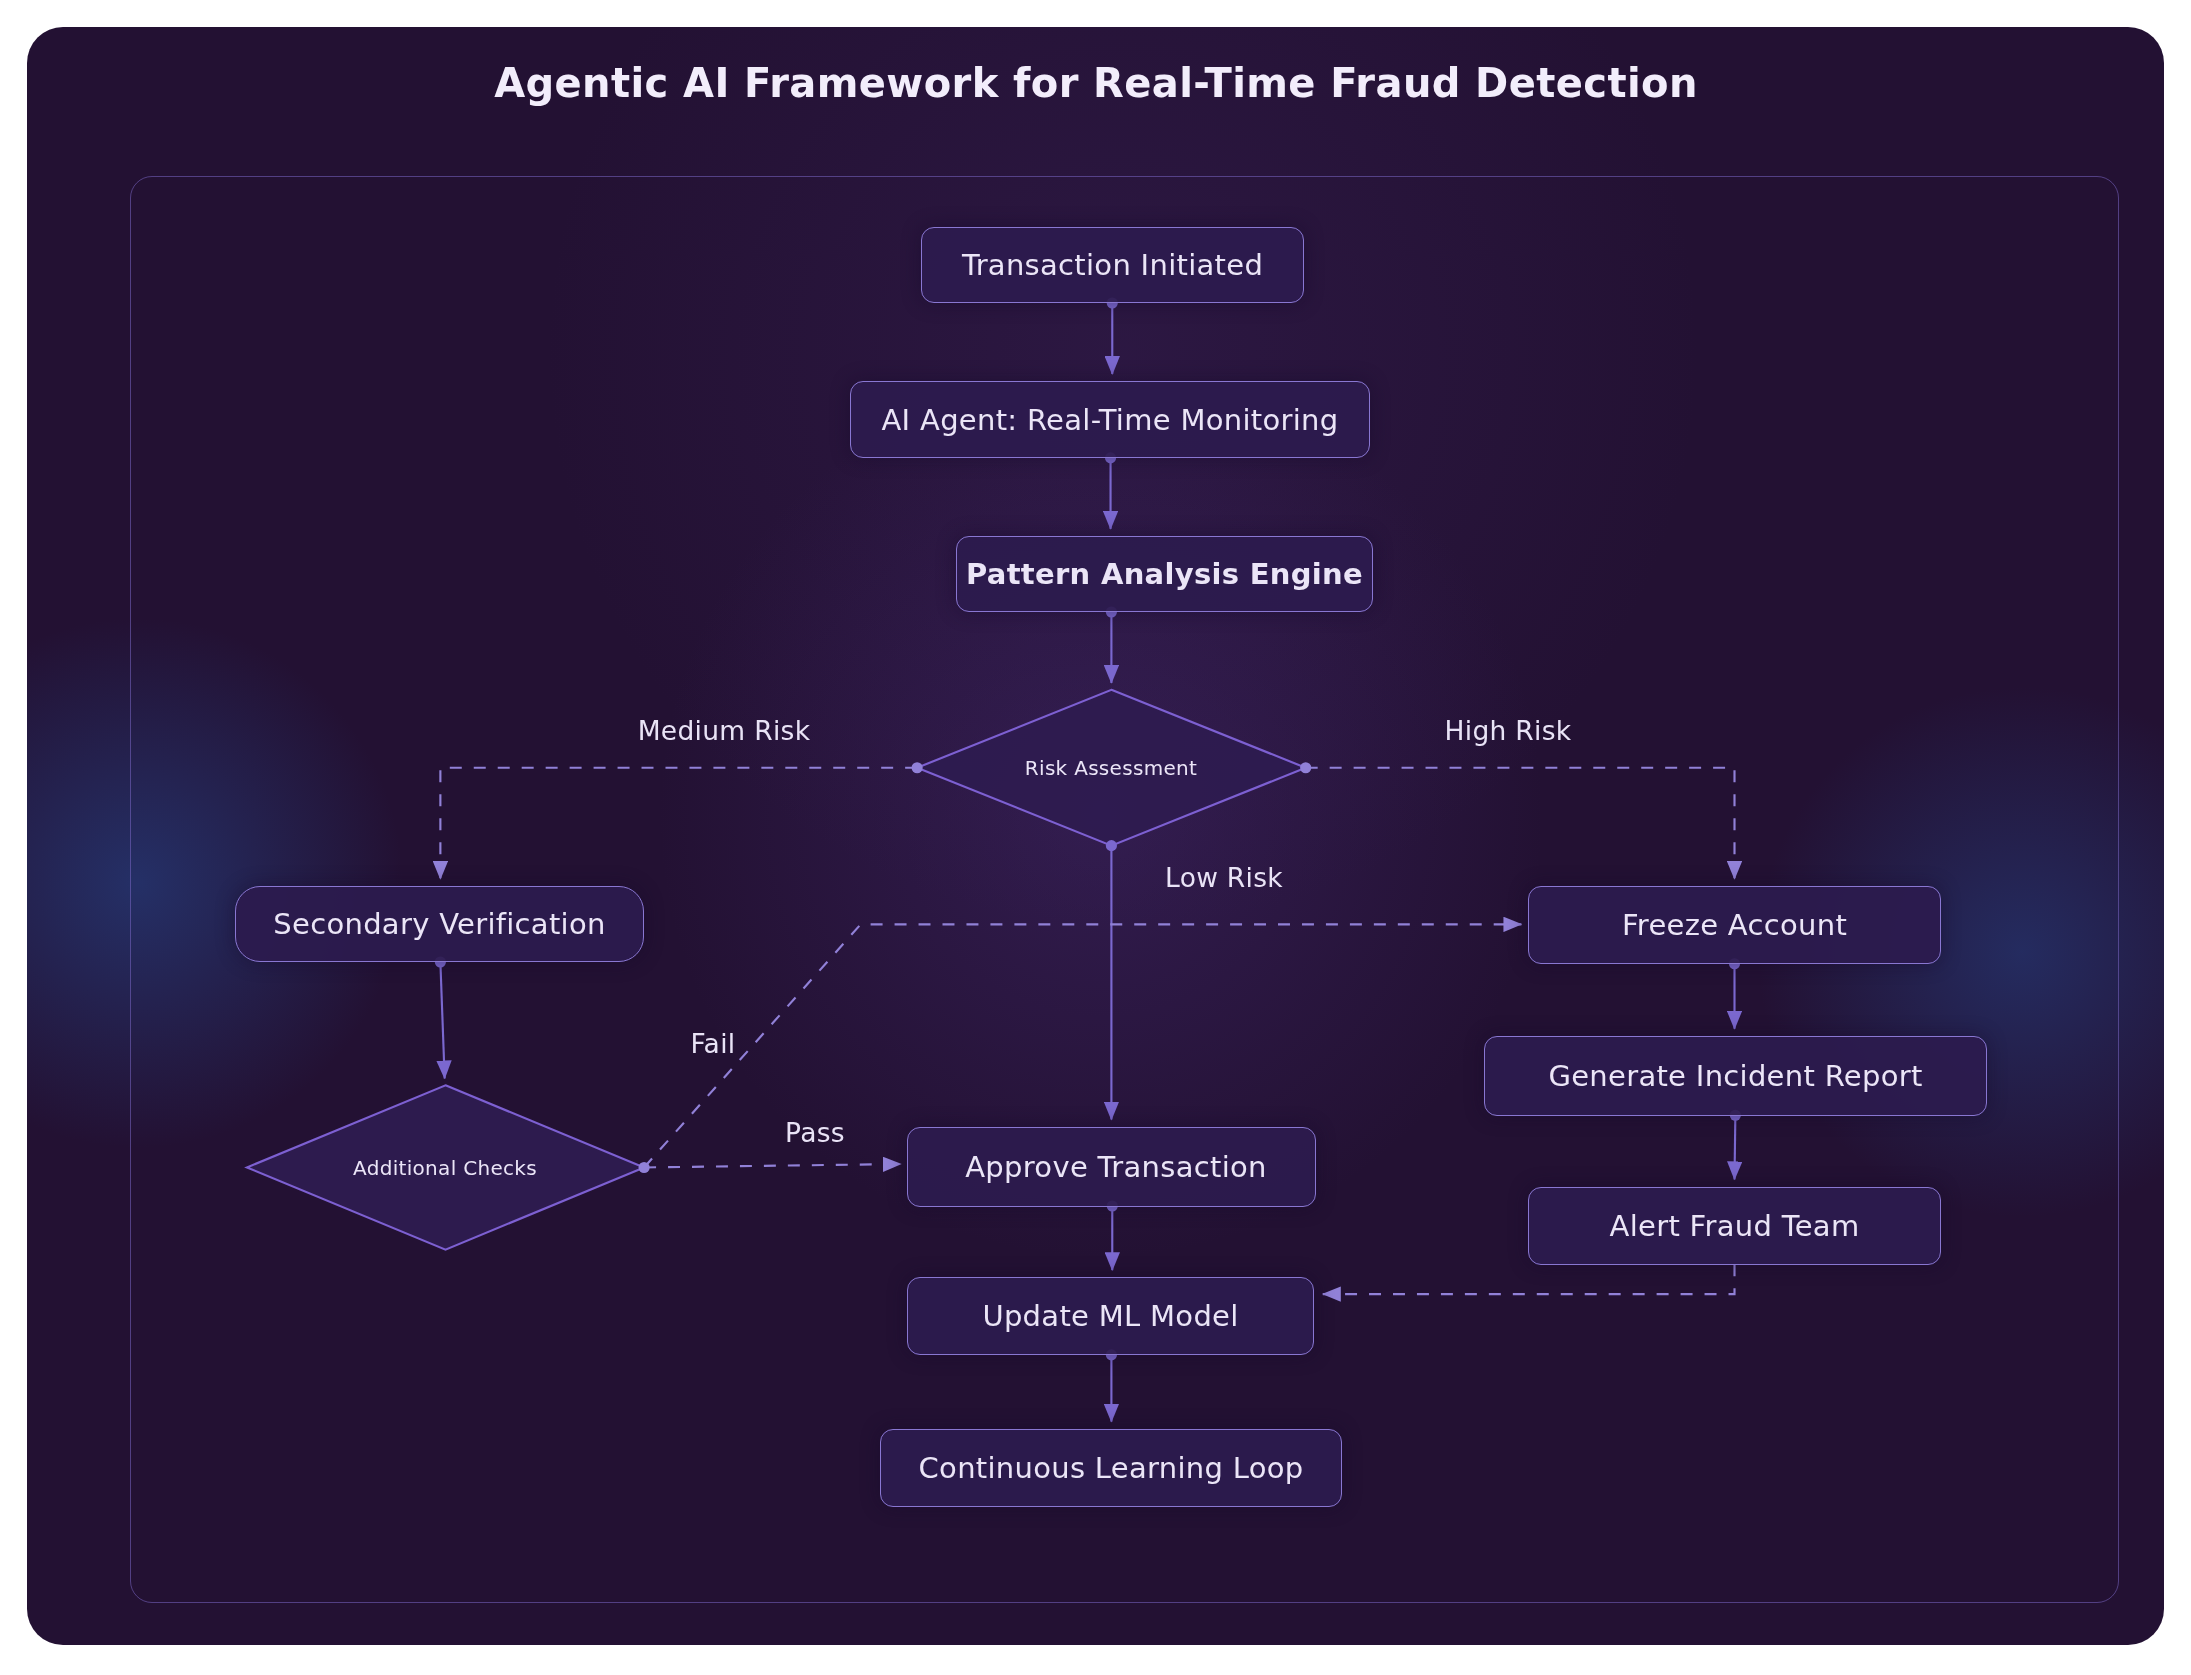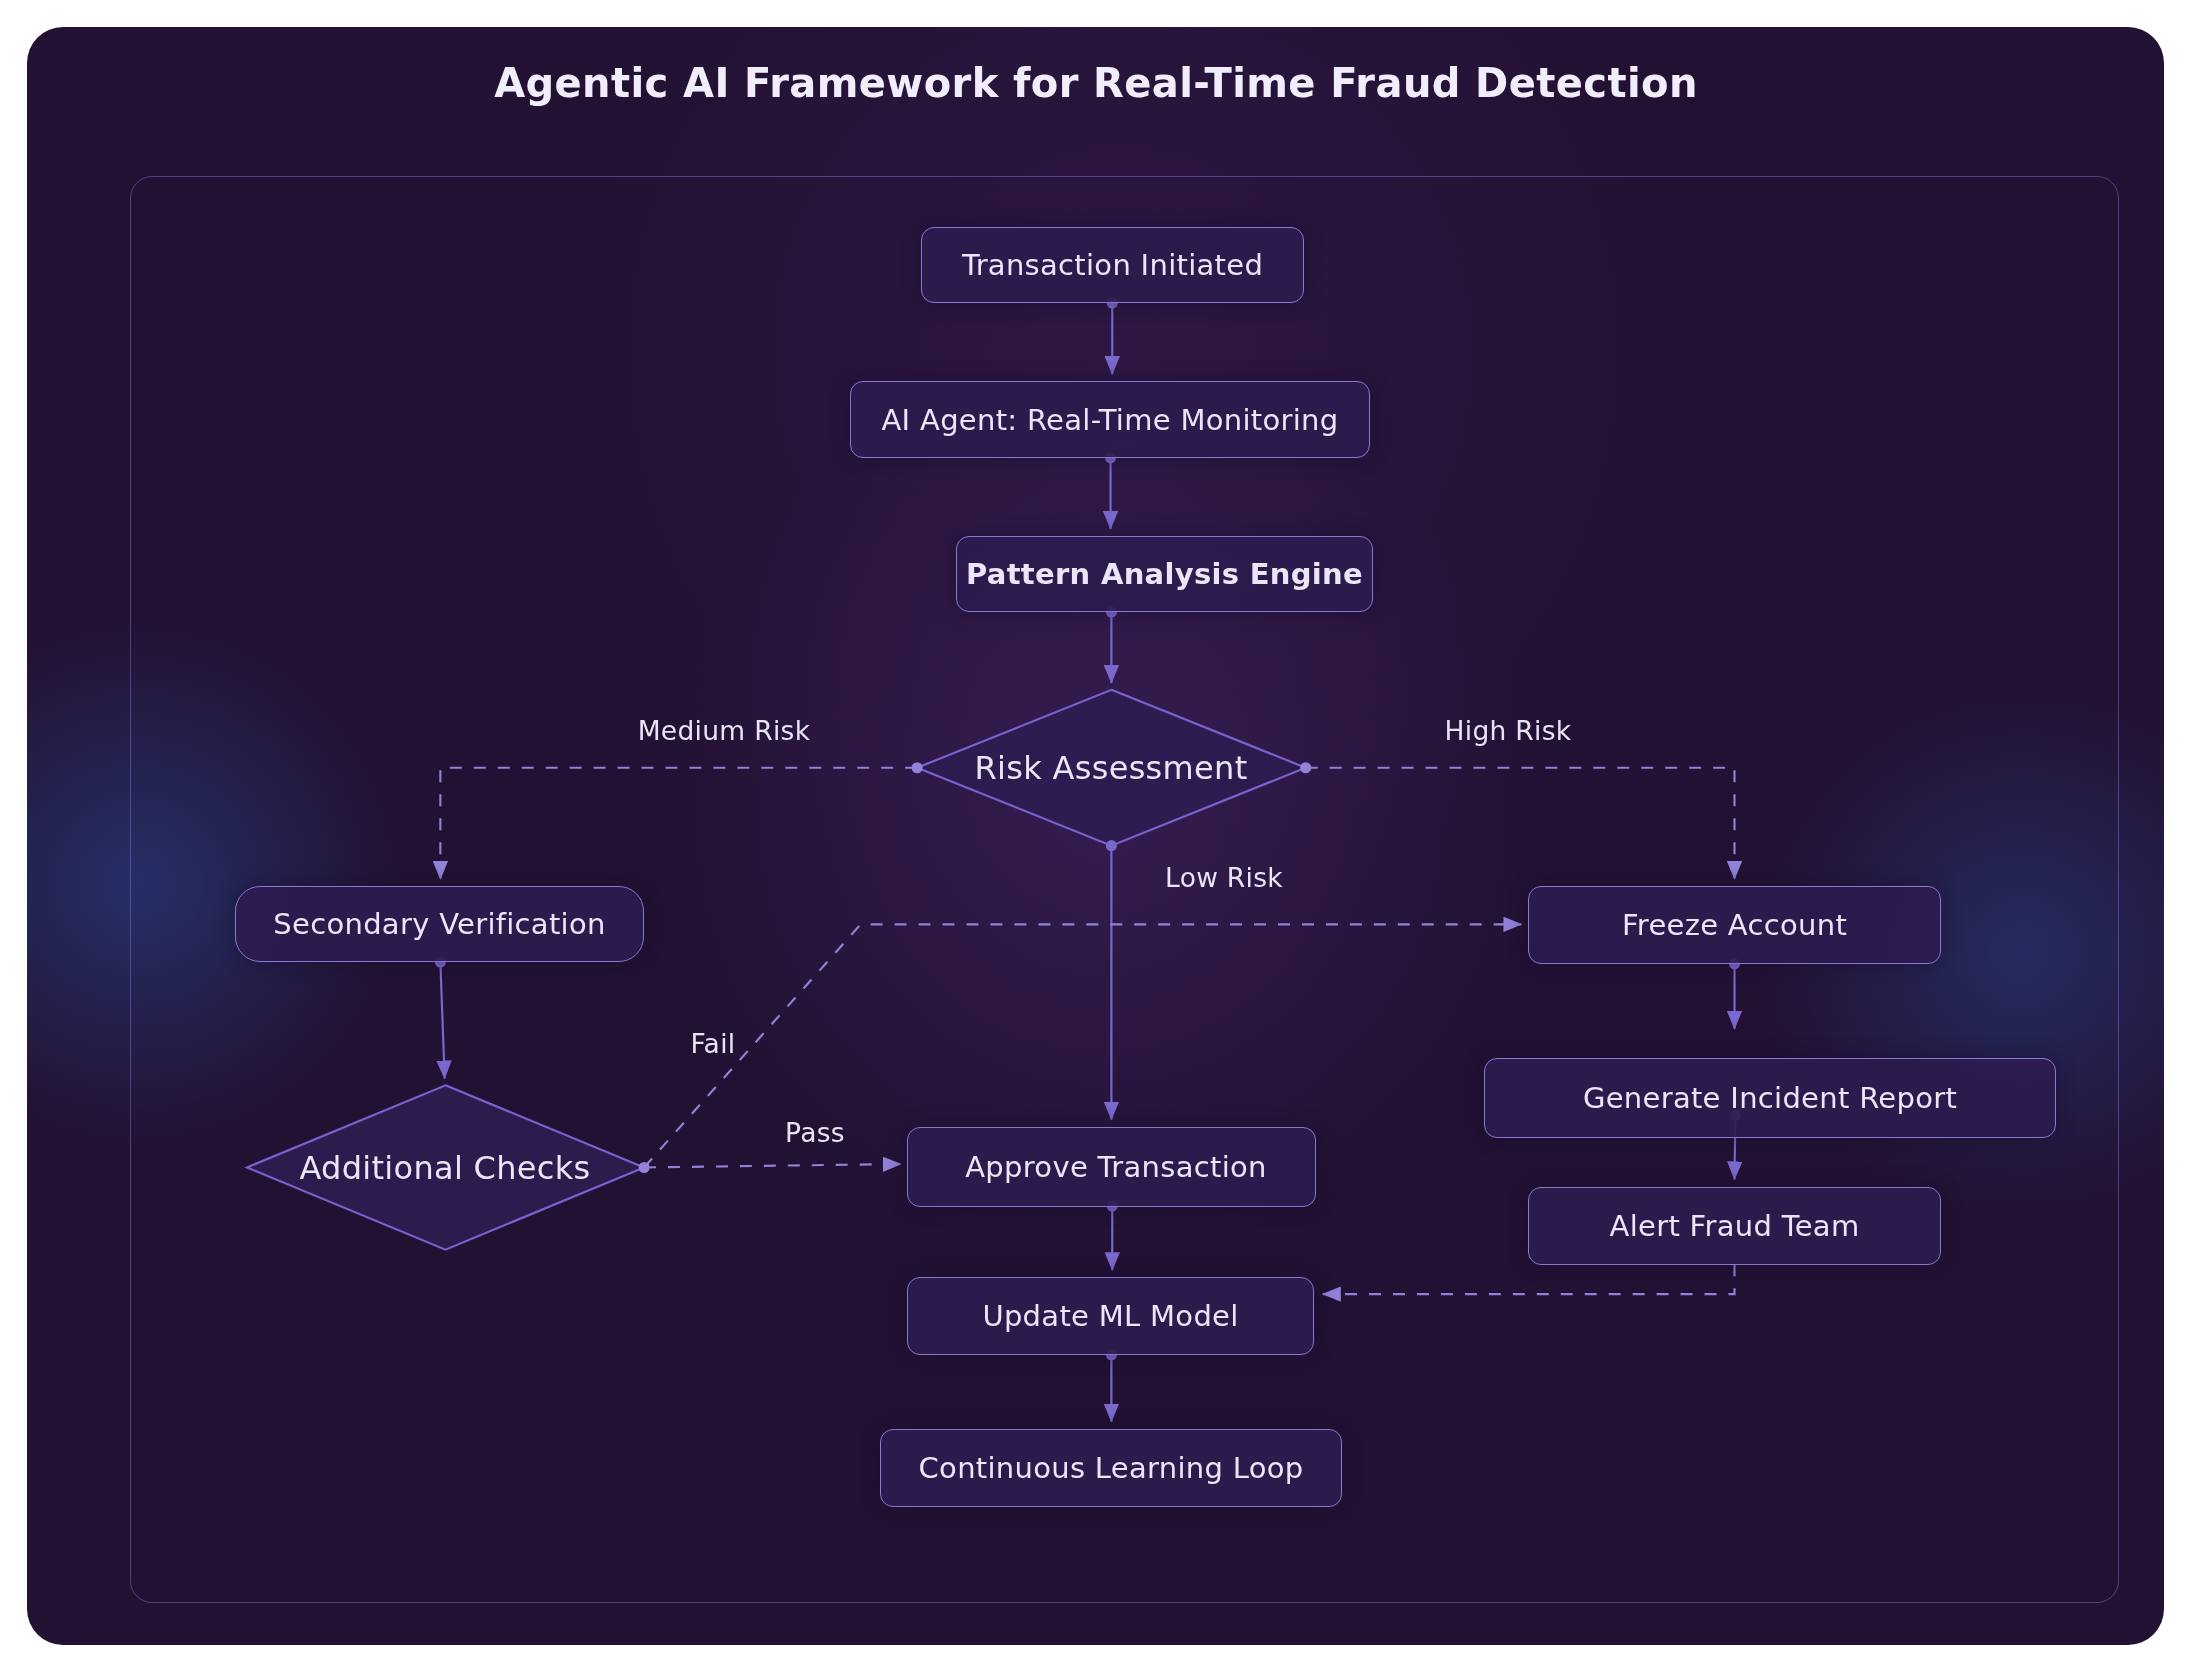--- a/index.html
+++ b/index.html
@@ -70,21 +70,21 @@
     align-items: center;
     justify-content: center;
     text-align: center;
     letter-spacing: 0.3px;
     box-shadow: 0 0 19px rgba(20,8,40,0.45);
   }
   .diamond-label {
     position: absolute;
     transform: translate(-50%, -50%);
     color: #ebe5f7;
-    font-size: 32px;
+    font-size: 20px;
     font-weight: 500;
     letter-spacing: 0.3px;
     white-space: nowrap;
   }
   .edge-label {
     position: absolute;
     transform: translate(-50%, -50%);
     color: #e9e3f6;
     font-size: 26.5px;
     font-weight: 500;
@@ -167,21 +167,21 @@
   </div>
 
   <div class="node" style="left:235px; top:886px; width:409px; height:76px;border-radius:25px;">
     <span>Secondary Verification</span>
   </div>
 
   <div class="node" style="left:1528px; top:886px; width:413px; height:78px;">
     <span>Freeze Account</span>
   </div>
 
-  <div class="node" style="left:1484px; top:1058px; width:572px; height:80px;">
+  <div class="node" style="left:1484px; top:1036px; width:503px; height:80px;">
     <span>Generate Incident Report</span>
   </div>
 
   <div class="node" style="left:1528px; top:1187px; width:413px; height:78px;">
     <span>Alert Fraud Team</span>
   </div>
 
   <div class="node" style="left:907px; top:1127px; width:409px; height:80px;padding-left:9px;">
     <span>Approve Transaction</span>
   </div>

